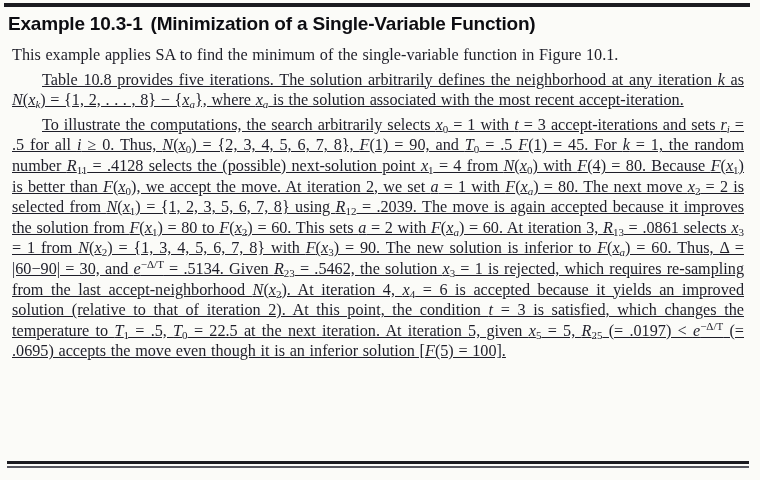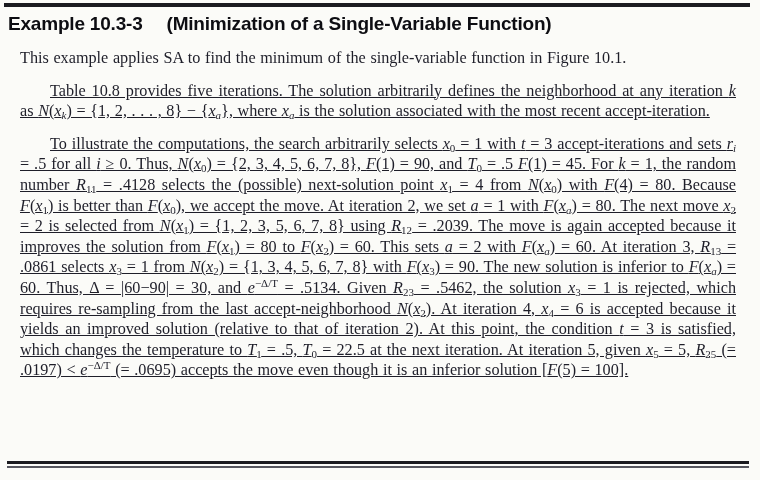--- a/index.html
+++ b/index.html
@@ -32,43 +32,43 @@
   }
   .heading {
     margin: 0; padding: 0;
     font-family: "Liberation Sans", "DejaVu Sans", sans-serif;
     font-weight: bold;
     font-size: 19px; line-height: 24px;
     letter-spacing: -0.2px;
     color: var(--c-heading);
     white-space: nowrap;
   }
-  .heading .title-part { margin-left: 24px; }
+  .heading .title-part { margin-left: 8px; }
   .bodytext {
     margin-top: 9px;
     font-size: 16.2px;
     line-height: 20.6px;
     color: var(--c-text);
     text-align: justify;
     word-spacing: 0.6px;
   }
-  .bodytext p { margin: 12px; padding: 0; }
+  .bodytext p { margin: 4px; padding: 0; }
   .bodytext p.indent { text-indent: 30px; text-decoration: underline; }
   .i   { font-style: italic; }
   .sub { font-size: 68%; vertical-align: -0.25em; line-height: 0; }
   .sup { font-size: 68%; vertical-align: 0.55em; line-height: 0; }
   .i.sub, .i.sup { font-style: italic; }
 </style>
 </head>
 <body>
 
 <div class="rule-top"></div>
 
 <div class="content">
-  <h1 class="heading"><span>Example 10.3-3</span><span class="title-part">(Minimization of a Single-Variable Function)</span></h1>
+  <h1 class="heading"><span>Example 10.3-1</span><span class="title-part">(Minimization of a Single-Variable Function)</span></h1>
 
   <div class="bodytext">
       <p><span>This example applies SA to find the minimum of the single-variable function in Figure 10.1.</span></p>
       <p class="indent"><span>Table 10.8 provides five iterations. The solution arbitrarily defines the neighborhood at any iteration </span><span class="i">k</span><span> as </span><span class="i">N</span><span>(</span><span class="i">x</span><span class="i sub">k</span><span>) = {1, 2, . . . , 8} − {</span><span class="i">x</span><span class="i sub">a</span><span>}, where </span><span class="i">x</span><span class="i sub">a</span><span> is the solution associated with the most recent accept-iteration.</span></p>
       <p class="indent"><span>To illustrate the computations, the search arbitrarily selects </span><span class="i">x</span><span class="sub">0</span><span> = 1 with </span><span class="i">t</span><span> = 3 accept-iterations and sets </span><span class="i">r</span><span class="i sub">i</span><span> = .5 for all </span><span class="i">i</span><span> ≥ 0. Thus, </span><span class="i">N</span><span>(</span><span class="i">x</span><span class="sub">0</span><span>) = {2, 3, 4, 5, 6, 7, 8}, </span><span class="i">F</span><span>(1) = 90, and </span><span class="i">T</span><span class="sub">0</span><span> = .5 </span><span class="i">F</span><span>(1) = 45. For </span><span class="i">k</span><span> = 1, the random number </span><span class="i">R</span><span class="sub">11</span><span> = .4128 selects the (possible) next-solution point </span><span class="i">x</span><span class="sub">1</span><span> = 4 from </span><span class="i">N</span><span>(</span><span class="i">x</span><span class="sub">0</span><span>) with </span><span class="i">F</span><span>(4) = 80. Because </span><span class="i">F</span><span>(</span><span class="i">x</span><span class="sub">1</span><span>) is better than </span><span class="i">F</span><span>(</span><span class="i">x</span><span class="sub">0</span><span>), we accept the move. At iteration 2, we set </span><span class="i">a</span><span> = 1 with </span><span class="i">F</span><span>(</span><span class="i">x</span><span class="i sub">a</span><span>) = 80. The next move </span><span class="i">x</span><span class="sub">2</span><span> = 2 is selected from </span><span class="i">N</span><span>(</span><span class="i">x</span><span class="sub">1</span><span>) = {1, 2, 3, 5, 6, 7, 8} using </span><span class="i">R</span><span class="sub">12</span><span> = .2039. The move is again accepted because it improves the solution from </span><span class="i">F</span><span>(</span><span class="i">x</span><span class="sub">1</span><span>) = 80 to </span><span class="i">F</span><span>(</span><span class="i">x</span><span class="sub">2</span><span>) = 60. This sets </span><span class="i">a</span><span> = 2 with </span><span class="i">F</span><span>(</span><span class="i">x</span><span class="i sub">a</span><span>) = 60. At iteration 3, </span><span class="i">R</span><span class="sub">13</span><span> = .0861 selects </span><span class="i">x</span><span class="sub">3</span><span> = 1 from </span><span class="i">N</span><span>(</span><span class="i">x</span><span class="sub">2</span><span>) = {1, 3, 4, 5, 6, 7, 8} with </span><span class="i">F</span><span>(</span><span class="i">x</span><span class="sub">3</span><span>) = 90. The new solution is inferior to </span><span class="i">F</span><span>(</span><span class="i">x</span><span class="i sub">a</span><span>) = 60. Thus, Δ = |60−90| = 30, and </span><span class="i">e</span><span class="sup">−Δ/T</span><span> = .5134. Given </span><span class="i">R</span><span class="sub">23</span><span> = .5462, the solution </span><span class="i">x</span><span class="sub">3</span><span> = 1 is rejected, which requires re-sampling from the last accept-neighborhood </span><span class="i">N</span><span>(</span><span class="i">x</span><span class="sub">2</span><span>). At iteration 4, </span><span class="i">x</span><span class="sub">4</span><span> = 6 is accepted because it yields an improved solution (relative to that of iteration 2). At this point, the condition </span><span class="i">t</span><span> = 3 is satisfied, which changes the temperature to </span><span class="i">T</span><span class="sub">1</span><span> = .5, </span><span class="i">T</span><span class="sub">0</span><span> = 22.5 at the next iteration. At iteration 5, given </span><span class="i">x</span><span class="sub">5</span><span> = 5, </span><span class="i">R</span><span class="sub">25</span><span> (= .0197) &lt; </span><span class="i">e</span><span class="sup">−Δ/T</span><span> (= .0695) accepts the move even though it is an inferior solution [</span><span class="i">F</span><span>(5) = 100].</span></p>
     </div>
 </div>
 
 <div class="rule-bottom">
   <div class="thick"></div>

